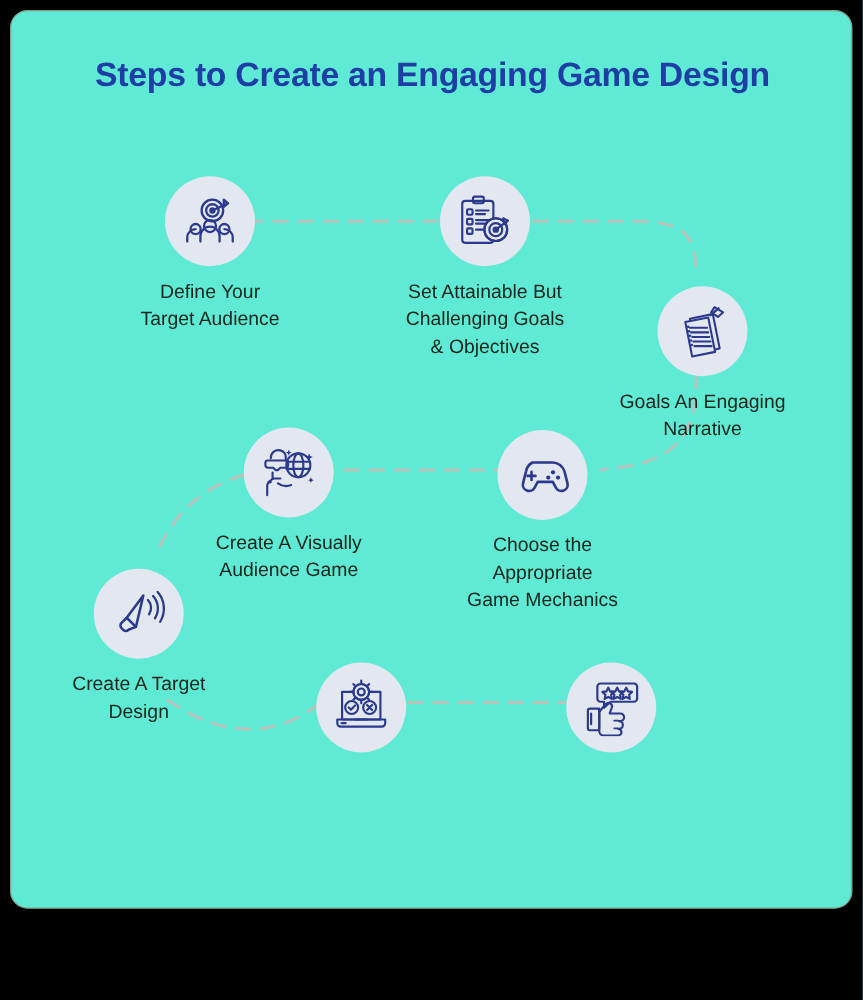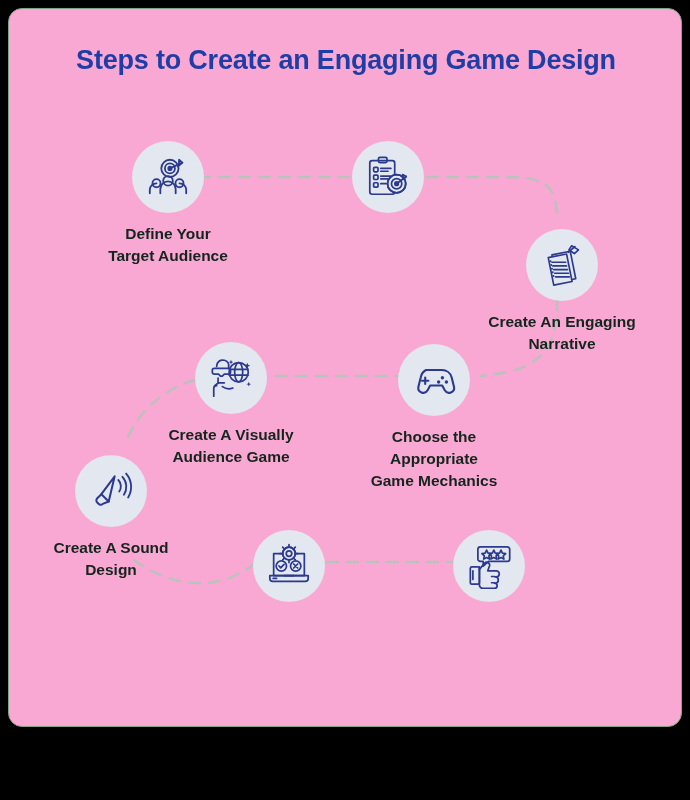--- a/index.html
+++ b/index.html
@@ -68,28 +68,28 @@
 
   .step-circle svg {
     display: block;
   }
 
   .step-label {
     margin-top: 10px;
     font-size: 15.5px;
     line-height: 1.42;
     color: #14251C;
-    font-weight: 700;
+    font-weight: 400;
     white-space: pre-line;
   }
 </style>
 </head>
 <body style="background: rgb(0, 0, 0);">
 
-<div id="infographic-card" style="background: #f9a8d4; border-color: rgb(127, 163, 134);">
+<div id="infographic-card" style="background: #5eead4; border-color: rgb(127, 163, 134);">
 
   <div id="page-title" style="color: rgb(31, 62, 165);">Steps to Create an Engaging Game Design</div>
 
   <svg id="connector-layer" viewBox="0 0 674 719">
     <g id="connector-paths" fill="none" stroke="#B9C2BB" stroke-width="2.4" stroke-dasharray="11 9" stroke-linecap="round">
         <path d="M 190 168 L 340 168"></path>
         <path d="M 418 168 L 500 168 C 540 168 548 180 548 212"></path>
         <path d="M 548 290 C 548 330 540 352 500 363 L 472 367"></path>
         <path d="M 398 367 L 258 367"></path>
         <path d="M 186 371 C 160 378 130 398 116 435"></path>
@@ -136,20 +136,23 @@
           <path d="M16.5 31 H22"></path>
           <circle cx="33" cy="31" r="9.5" fill="#E3E7EF"></circle>
           <circle cx="33" cy="31" r="9.5"></circle>
           <circle cx="33" cy="31" r="5.4"></circle>
           <circle cx="33" cy="31" r="1.8" fill="#2B3A8F"></circle>
           <path d="M33 31 L43 23.5"></path>
           <path d="M43 23.5 L39.2 21.5 L40 26.5 Z"></path>
         </svg>
       </span>
     </div>
+    <div class="step-label" style="color: rgb(20, 37, 28);">Set Attainable But
+Challenging Goals
+&amp; Objectives</div>
   </div>
 
   <div class="step" style="left: 553px; top: 220px;">
     <div class="step-circle" style="background: rgb(227, 231, 239);">
       <span>
         <svg width="44" height="44" viewBox="0 0 48 48" fill="none" stroke="#2B3A8F" stroke-width="1.8" stroke-linecap="round" stroke-linejoin="round">
           <path d="M13 13 L33 9 L39 39 L19 43 Z" fill="#E3E7EF"></path>
           <path d="M9 16 L29 12 L35 42 L15 46 Z" fill="#E3E7EF"></path>
           <path d="M13 21 H28"></path>
           <path d="M14 25 H29"></path>
@@ -159,21 +162,21 @@
           <circle cx="11.5" cy="20" r="1.1" fill="#2B3A8F" stroke="none"></circle>
           <circle cx="12.3" cy="24" r="1.1" fill="#2B3A8F" stroke="none"></circle>
           <circle cx="13.1" cy="28" r="1.1" fill="#2B3A8F" stroke="none"></circle>
           <circle cx="13.9" cy="32" r="1.1" fill="#2B3A8F" stroke="none"></circle>
           <circle cx="14.7" cy="36" r="1.1" fill="#2B3A8F" stroke="none"></circle>
           <path d="M31 10 L38 4" stroke-width="2"></path>
           <path d="M34.5 3 L42 7.5 L37.5 11.5 L31.5 7.5 Z"></path>
         </svg>
       </span>
     </div>
-    <div class="step-label" style="color: rgb(20, 37, 28);">Create An Engaging
+    <div class="step-label" style="color: rgb(20, 37, 28);">Goals An Engaging
 Narrative</div>
   </div>
 
   <div class="step" style="left: 425px; top: 335px;">
     <div class="step-circle" style="background: rgb(227, 231, 239);">
       <span>
         <svg width="48" height="48" viewBox="0 0 48 48" fill="none" stroke="#2B3A8F" stroke-width="2.1" stroke-linecap="round" stroke-linejoin="round">
           <path d="M16 14 H32 a10 10 0 0 1 9.6 7.2 l2.4 9.5 a5 5 0 0 1 -9.2 3.6 l-2.6 -4.8 H27.8
                    h-7.6 l-2.6 4.8 a5 5 0 0 1 -9.2 -3.6 l2.4 -9.5 A10 10 0 0 1 16 14 Z"></path>
           <path d="M15.2 21.5 v6.4"></path>
@@ -219,21 +222,21 @@
       <span>
         <svg width="44" height="44" viewBox="0 0 48 48" fill="none" stroke="#2B3A8F" stroke-width="2.2" stroke-linecap="round" stroke-linejoin="round">
           <path d="M28 8 L13.5 27.5 L21.5 35.5 Z"></path>
           <path d="M13.5 27.5 L9 32 a3.2 3.2 0 0 0 0 4.6 l1.4 1.4 a3.2 3.2 0 0 0 4.6 0 l6.5 -2.5"></path>
           <path d="M32 12 a10 10 0 0 1 1 12.5" stroke-width="2"></path>
           <path d="M36.5 8.5 a16 16 0 0 1 1.6 19.5" stroke-width="2"></path>
           <path d="M40.5 5 a22 22 0 0 1 2.2 26" stroke-width="2"></path>
         </svg>
       </span>
     </div>
-    <div class="step-label" style="color: rgb(20, 37, 28);">Create A Sound
+    <div class="step-label" style="color: rgb(20, 37, 28);">Create A Target
 Design</div>
   </div>
 
   <div class="step" style="left: 280px; top: 521px;">
     <div class="step-circle" style="background: rgb(227, 231, 239);">
       <span>
         <svg width="46" height="46" viewBox="0 0 48 48" fill="none" stroke="#2B3A8F" stroke-width="1.8" stroke-linecap="round" stroke-linejoin="round">
           <path d="M8 11 h32 v23 H8 Z"></path>
           <path d="M4 34 h40 a0 0 0 0 1 0 0 v3 a3 3 0 0 1 -3 3 H7 a3 3 0 0 1 -3 -3 Z"></path>
           <path d="M19 34 h10"></path>

